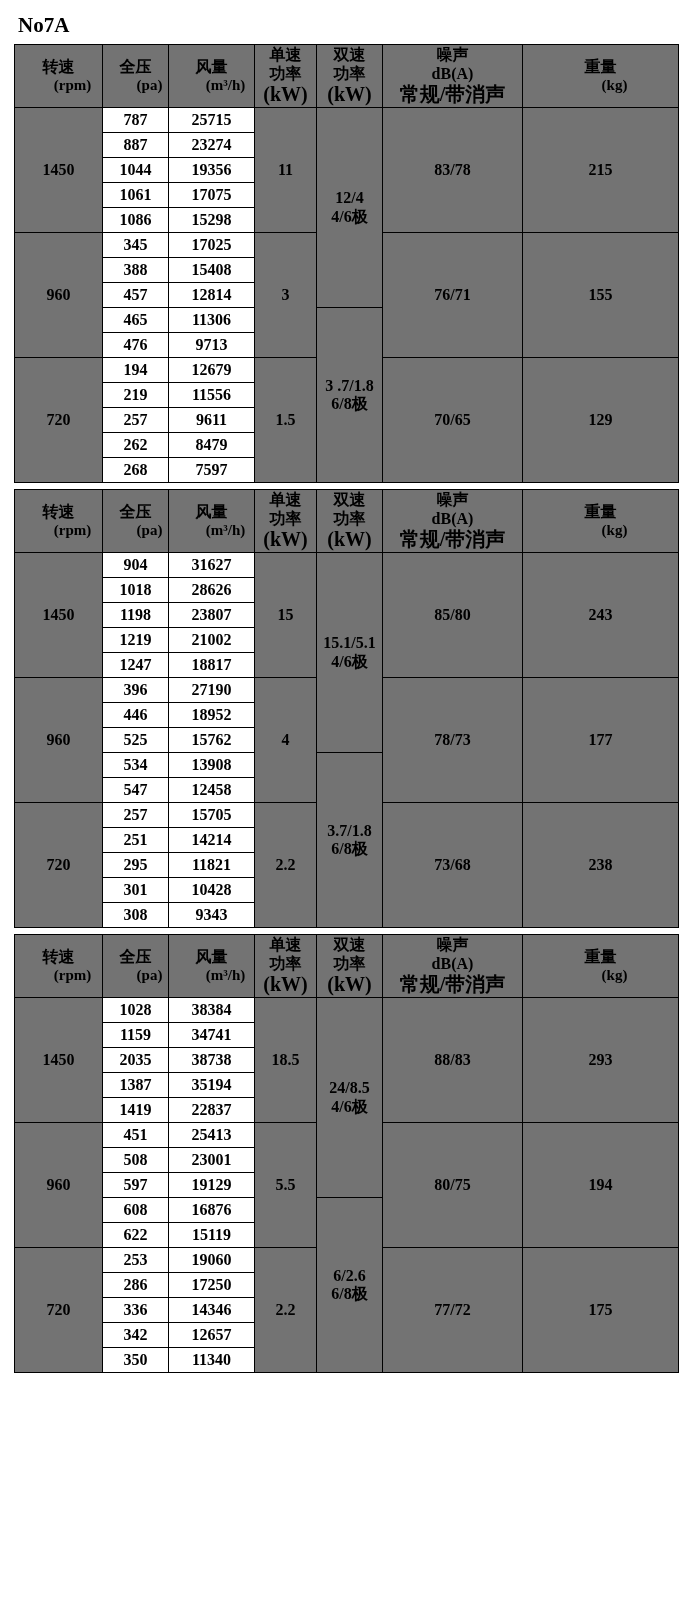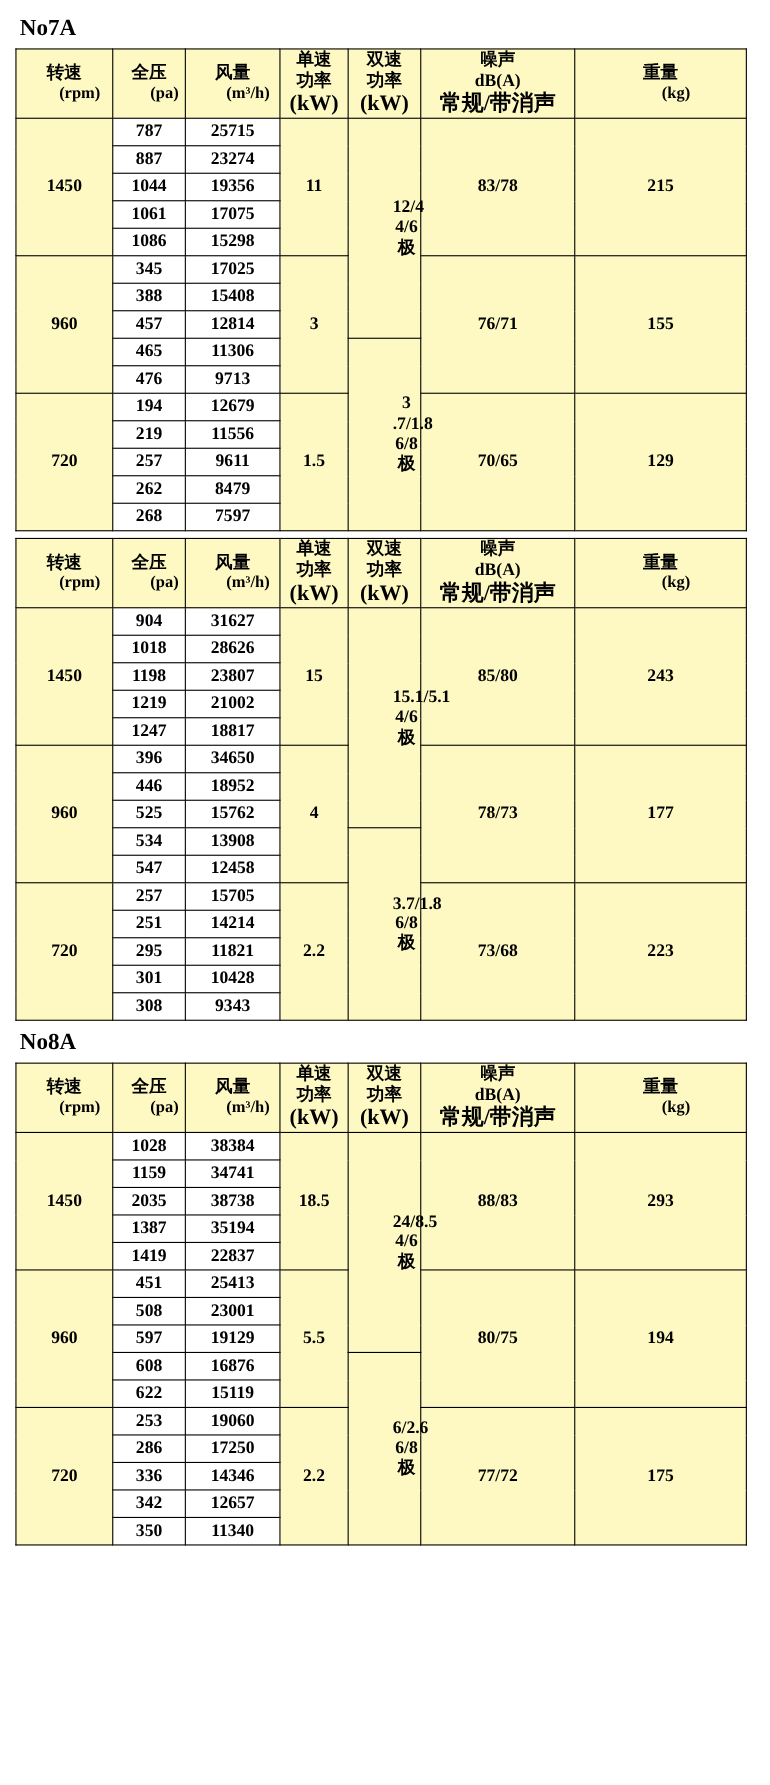--- a/index.html
+++ b/index.html
@@ -25,21 +25,21 @@
     font-size: 21px;
     font-weight: bold;
     letter-spacing: 0px;
     margin: 8px 0 7px 4px;
     line-height: 1.1;
   }
   table.spec {
     border-collapse: collapse;
     width: 664px;
     table-layout: fixed;
-    background: #fef9c3;
+    background: #737373;
   }
   table.spec td, table.spec th {
     border: 1px solid #000000;
     text-align: center;
     vertical-align: middle;
     font-size: 16px;
     font-weight: bold;
     padding: 0;
     line-height: 1.15;
   }
@@ -64,21 +64,21 @@
   td.pa, td.flow {
     background: #ffffff;
     height: 24px;
     font-size: 16px;
     font-weight: bold;
   }
   td.power, td.dual, td.noise, td.weight {
     font-size: 17px;
     font-weight: bold;
   }
-  td.dual .dl { display: block; margin-left: 40px; }
+  td.dual .dl { display: block; }
   
   col.c-rpm   { width: 88px; }
   col.c-pa    { width: 66px; }
   col.c-flow  { width: 86px; }
   col.c-pw    { width: 62px; }
   col.c-dual  { width: 66px; }
   col.c-noise { width: 140px; }
   col.c-wt    { width: 156px; }
 </style>
 </head>
@@ -290,21 +290,21 @@
         <td class="flow">21002</td>
       </tr>
       <tr>
         <td class="pa">1247</td>
         <td class="flow">18817</td>
       </tr>
 
       <tr>
         <td class="rpm" rowspan="5">960</td>
         <td class="pa">396</td>
-        <td class="flow">34650</td>
+        <td class="flow">27190</td>
         <td class="power" rowspan="5">4</td>
         <td class="noise" rowspan="5">78/73</td>
         <td class="weight" rowspan="5">177</td>
       </tr>
       <tr>
         <td class="pa">446</td>
         <td class="flow">18952</td>
       </tr>
       <tr>
         <td class="pa">525</td>
@@ -322,21 +322,21 @@
         <td class="pa">547</td>
         <td class="flow">12458</td>
       </tr>
 
       <tr>
         <td class="rpm" rowspan="5">720</td>
         <td class="pa">257</td>
         <td class="flow">15705</td>
         <td class="power" rowspan="5">2.2</td>
         <td class="noise" rowspan="5">73/68</td>
-        <td class="weight" rowspan="5">223</td>
+        <td class="weight" rowspan="5">238</td>
       </tr>
       <tr>
         <td class="pa">251</td>
         <td class="flow">14214</td>
       </tr>
       <tr>
         <td class="pa">295</td>
         <td class="flow">11821</td>
       </tr>
       <tr>
@@ -345,21 +345,20 @@
       </tr>
       <tr>
         <td class="pa">308</td>
         <td class="flow">9343</td>
       </tr>
     </tbody>
       </table>
   </div>
 
   <div class="section">
-    <div class="section-title">No8A</div>
     <table class="spec">
       <colgroup>
         <col class="c-rpm">
           <col class="c-pa">
           <col class="c-flow">
           <col class="c-pw">
           <col class="c-dual">
           <col class="c-noise">
           <col class="c-wt">
       </colgroup>

